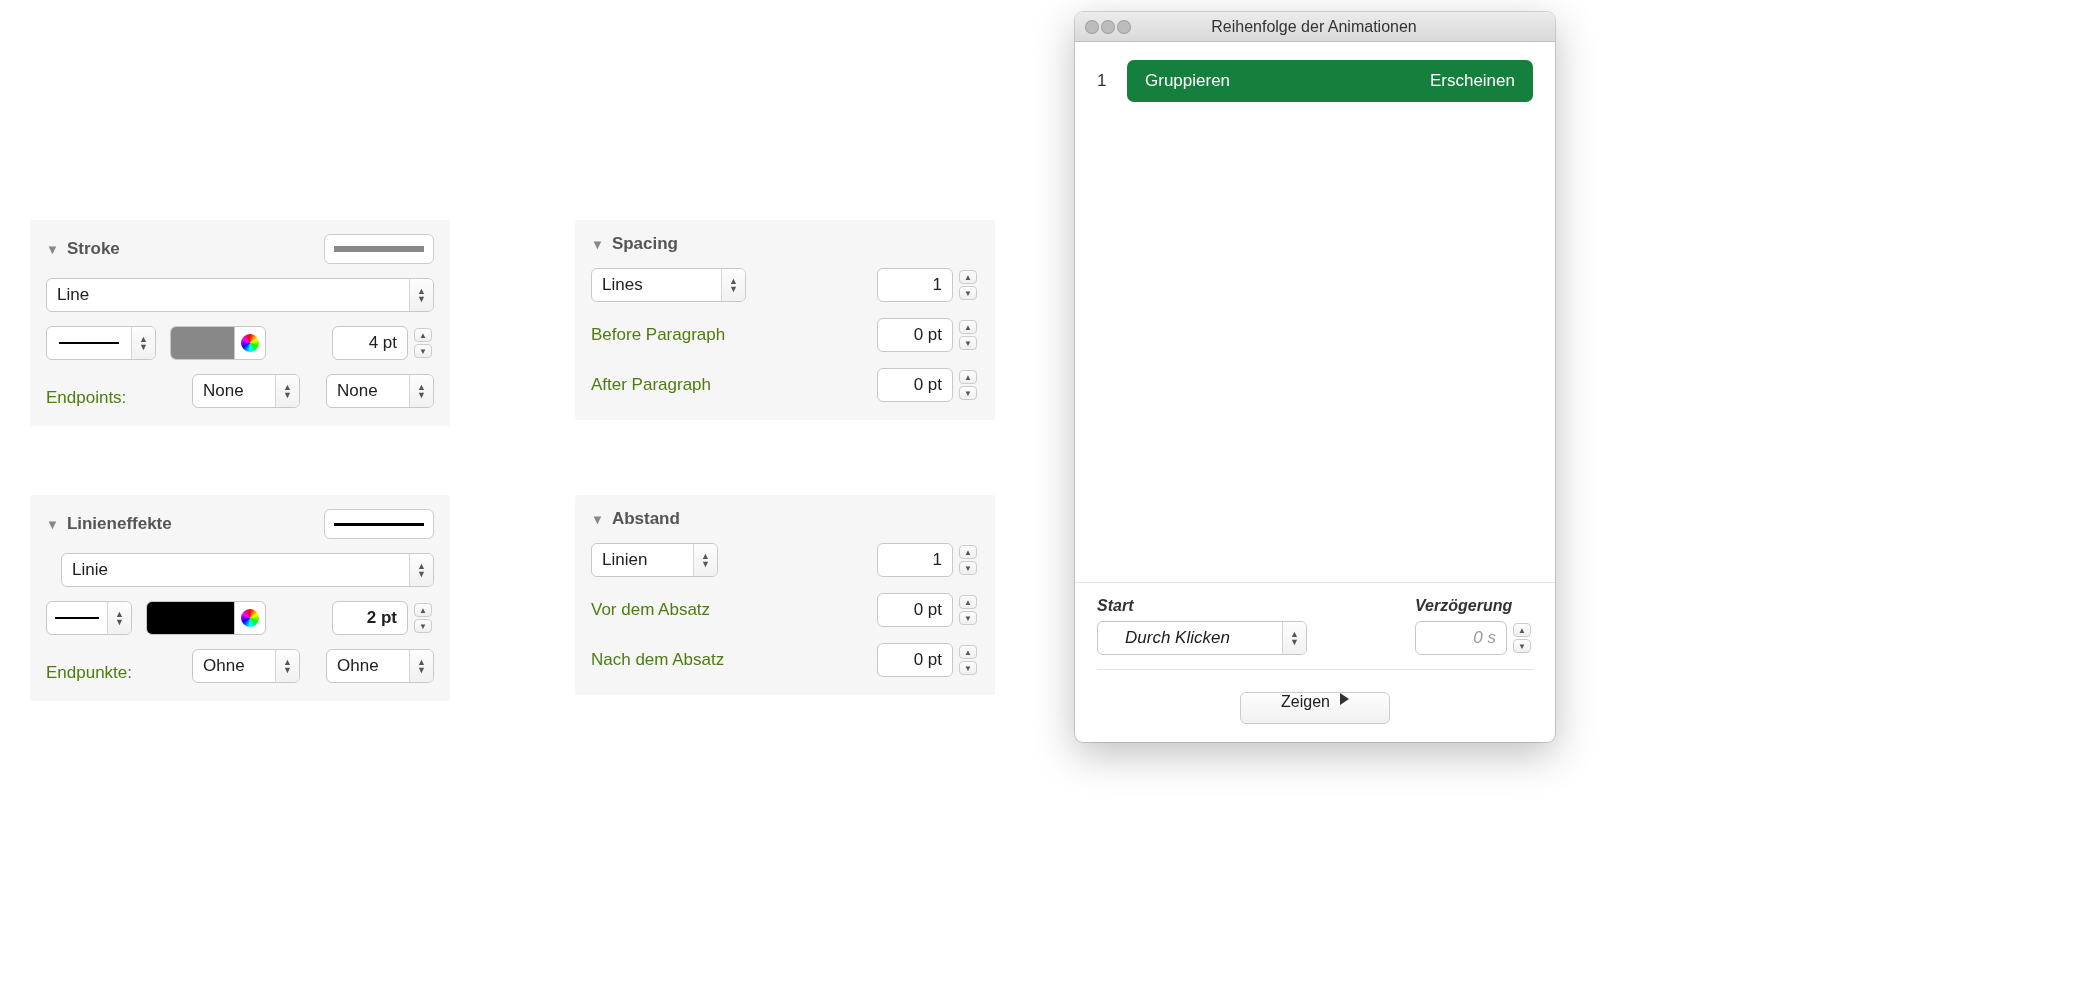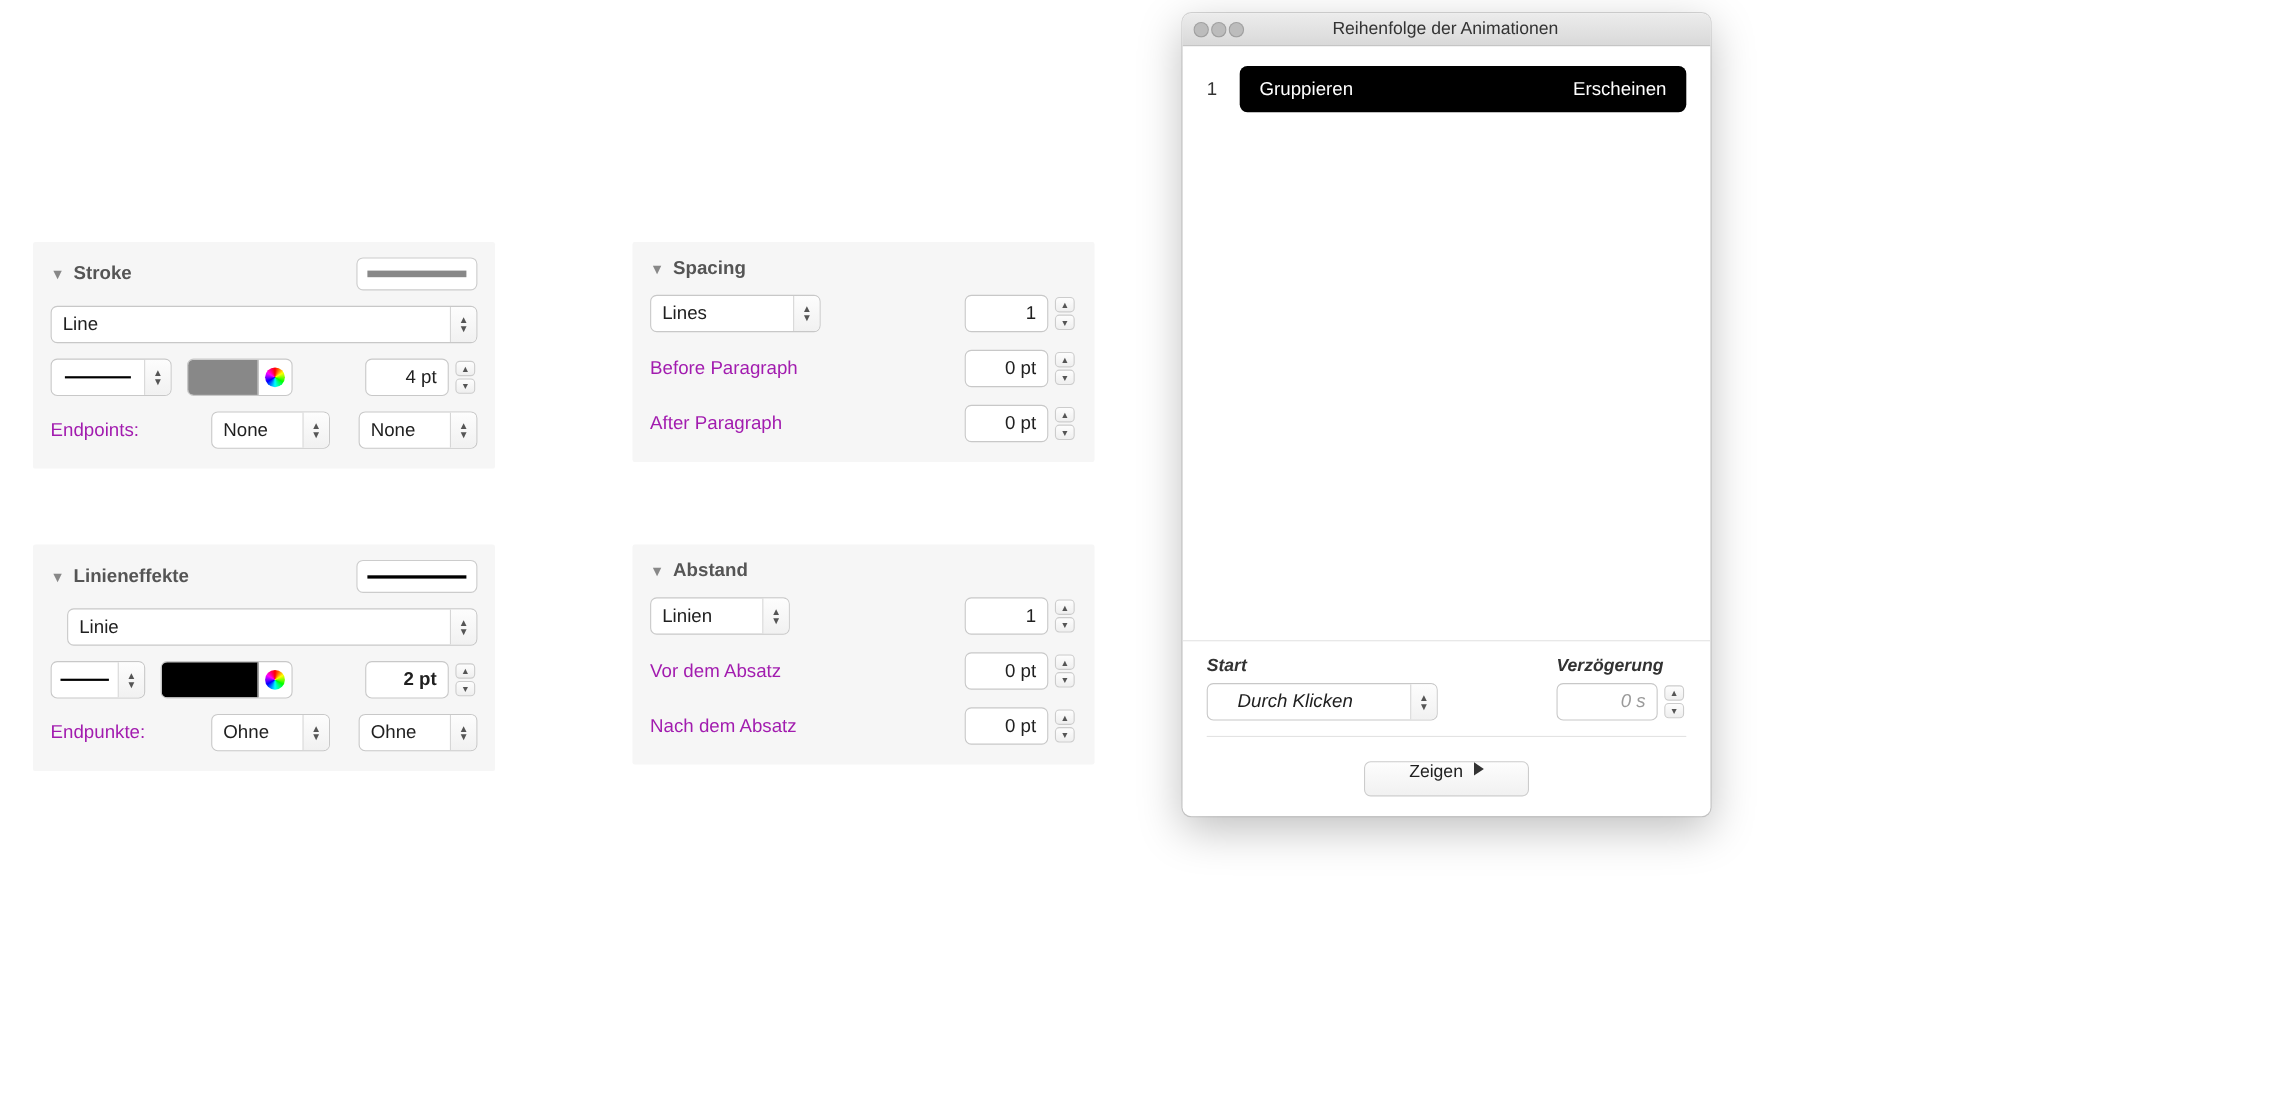--- a/index.html
+++ b/index.html
@@ -79,27 +79,27 @@
     display: flex;
     flex-direction: column;
     align-items: center;
     justify-content: center;
     font-size: 9px;
     color: #555;
     line-height: 8px;
   }
   .row {
     display: flex;
-    align-items: center;
+    align-items: flex-end;
     gap: 14px;
     margin-bottom: 14px;
   }
   .row:last-child { margin-bottom: 0; gap: 16px; }
   .label-text {
-    color: #a21caf;
+    color: #4d7c0f;
     min-width: 0;
   }
   .line-sample {
     flex: 1;
     display: flex;
     align-items: center;
     justify-content: center;
   }
   .line-sample .ln { width: 60px; height: 2px; background: #000; }
   .color-well {
@@ -217,21 +217,21 @@
     align-items: center;
     gap: 16px;
   }
   .anim-index {
     width: 14px;
     color: #333;
   }
   .anim-pill {
     flex: 1;
     height: 42px;
-    background: #000000;
+    background: #15803d;
     border-radius: 7px;
     display: flex;
     align-items: center;
     justify-content: space-between;
     padding: 0 18px;
     color: #fff;
     font-size: 17px;
   }
   .anim-spacer { flex: 1; }
   .anim-controls {

